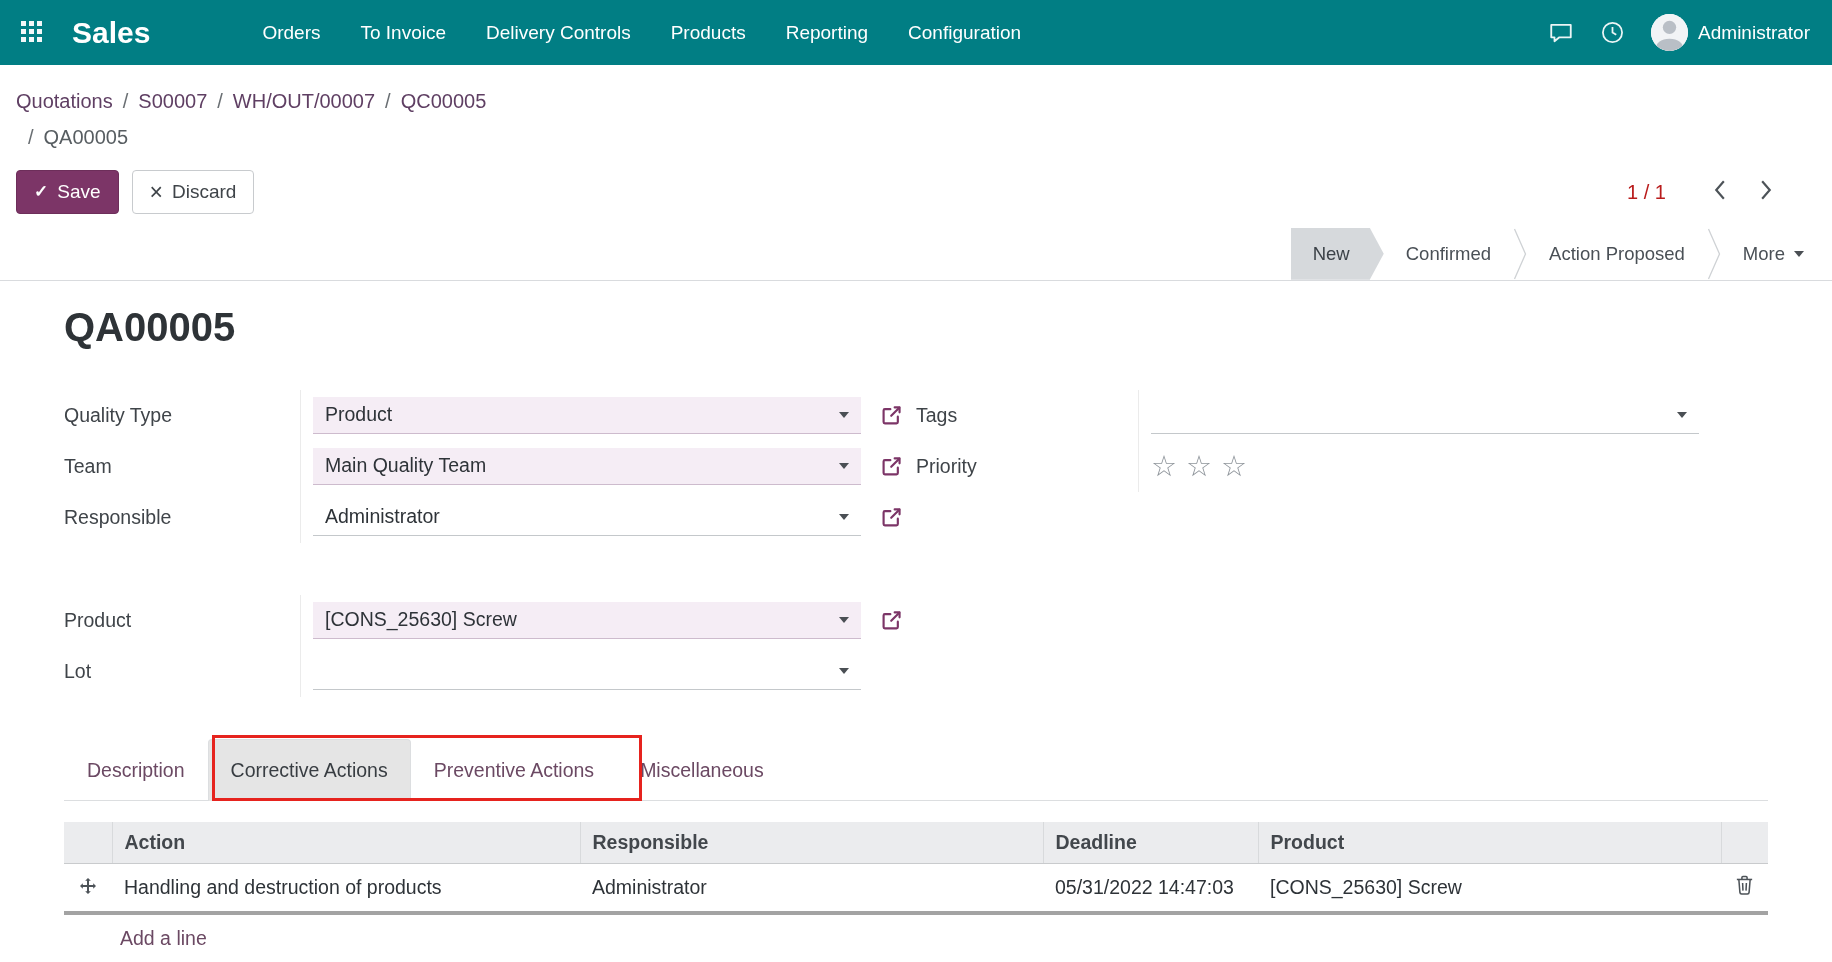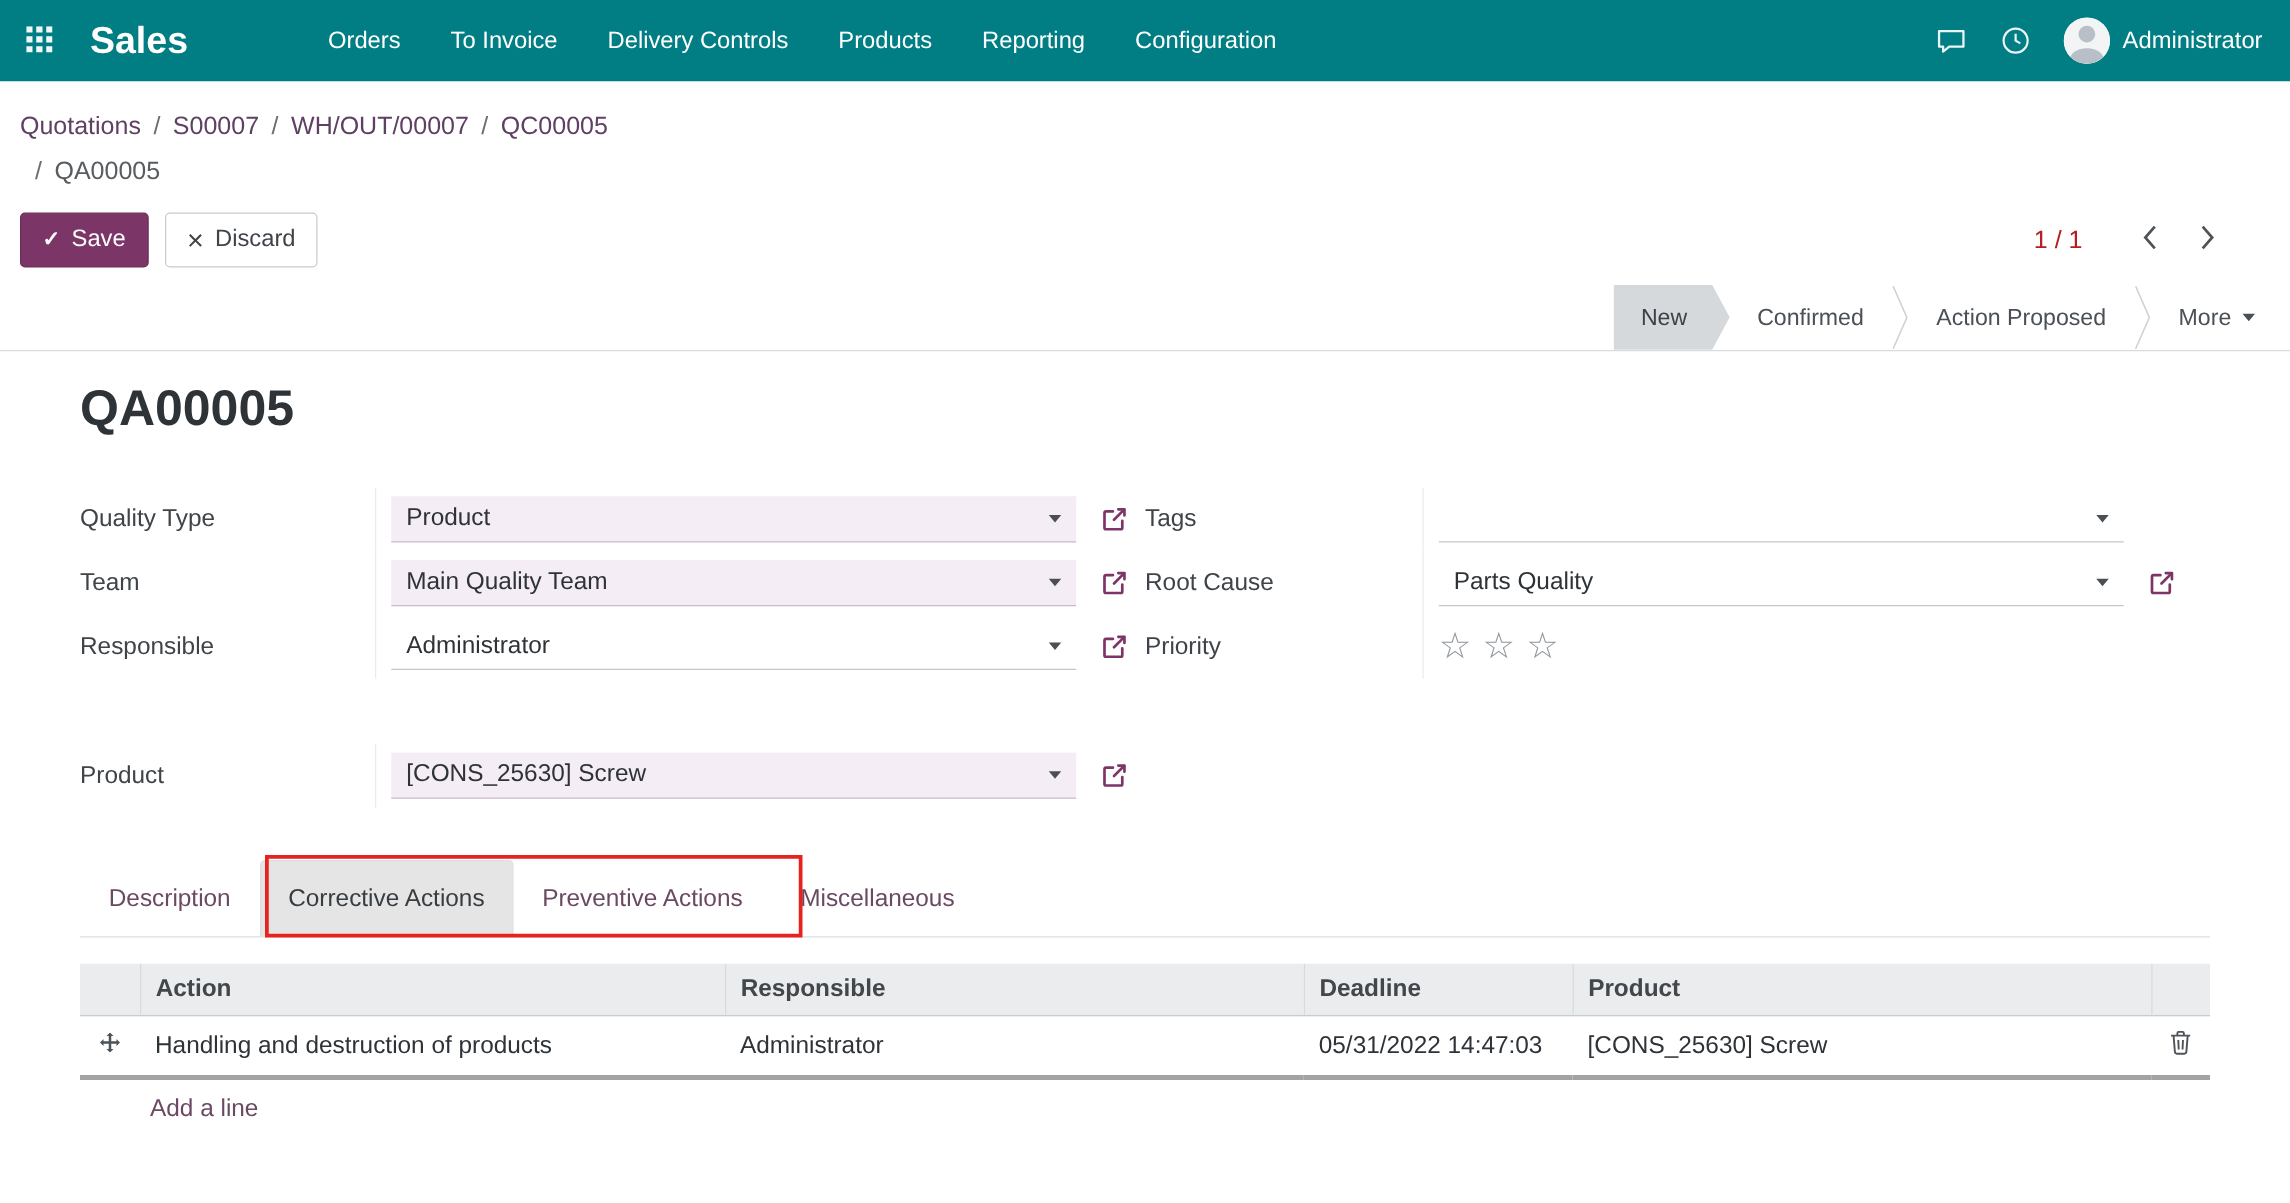--- a/index.html
+++ b/index.html
@@ -260,48 +260,41 @@
               </div>
             </div>
             <span class="extlink">
               <svg width="23" height="23" viewBox="0 0 16 16" fill="none" stroke="#7c3567" stroke-width="1.5" stroke-linecap="round" stroke-linejoin="round">
                   <path d="M7.2 3.6H3.4c-.5 0-.9.4-.9.9v8.1c0 .5.4.9.9.9h8.1c.5 0 .9-.4.9-.9V8.8"></path>
                   <path d="M10.2 2.4h3.4v3.4"></path>
                   <path d="M13.4 2.6 7.8 8.2"></path>
                 </svg>
             </span>
           </div>
+          <div class="frow">
+            <span class="flabel">Lot</span>
+            <div class="fwrap">
+              <div class="input">
+                <span></span>
+                <span class="caret"></span>
+              </div>
+            </div>
+          </div>
         </div>
       </div>
 
       <div class="col-right">
         <div class="frow">
           <span class="flabel">Tags</span>
           <div class="fwrap">
             <div class="input">
               <span></span>
               <span class="caret"></span>
             </div>
           </div>
-        </div>
-        <div class="frow">
-          <span class="flabel">Root Cause</span>
-          <div class="fwrap">
-            <div class="input">
-              <span>Parts Quality</span>
-              <span class="caret"></span>
-            </div>
-          </div>
-          <span class="extlink">
-            <svg width="23" height="23" viewBox="0 0 16 16" fill="none" stroke="#7c3567" stroke-width="1.5" stroke-linecap="round" stroke-linejoin="round">
-                <path d="M7.2 3.6H3.4c-.5 0-.9.4-.9.9v8.1c0 .5.4.9.9.9h8.1c.5 0 .9-.4.9-.9V8.8"></path>
-                <path d="M10.2 2.4h3.4v3.4"></path>
-                <path d="M13.4 2.6 7.8 8.2"></path>
-              </svg>
-          </span>
         </div>
         <div class="frow">
           <span class="flabel">Priority</span>
           <div class="fwrap">
             <div class="stars">
               <span class="star">☆</span>
               <span class="star">☆</span>
               <span class="star">☆</span>
             </div>
           </div>

